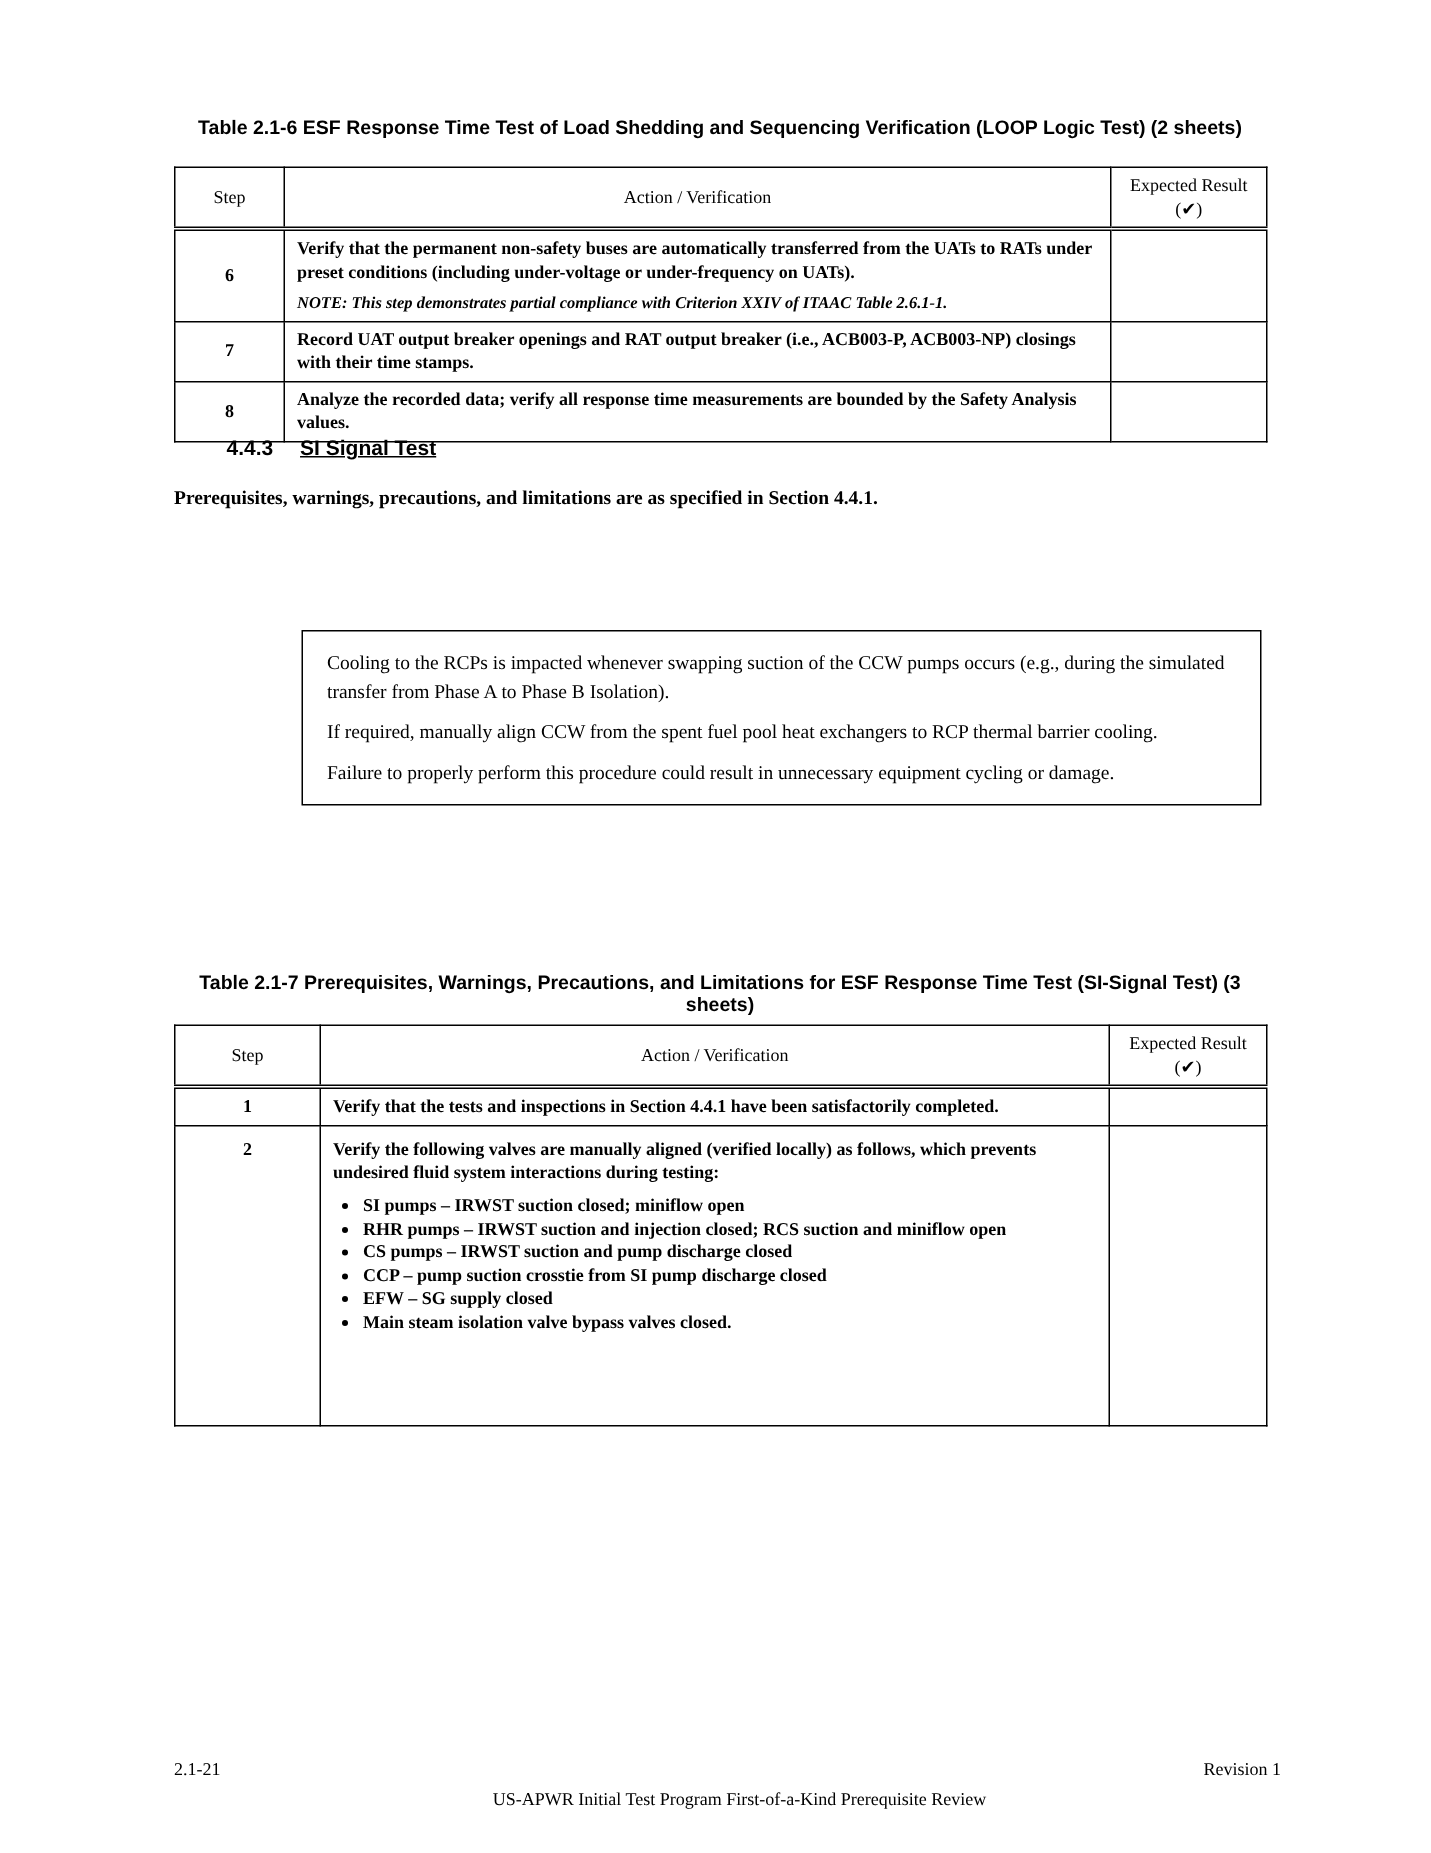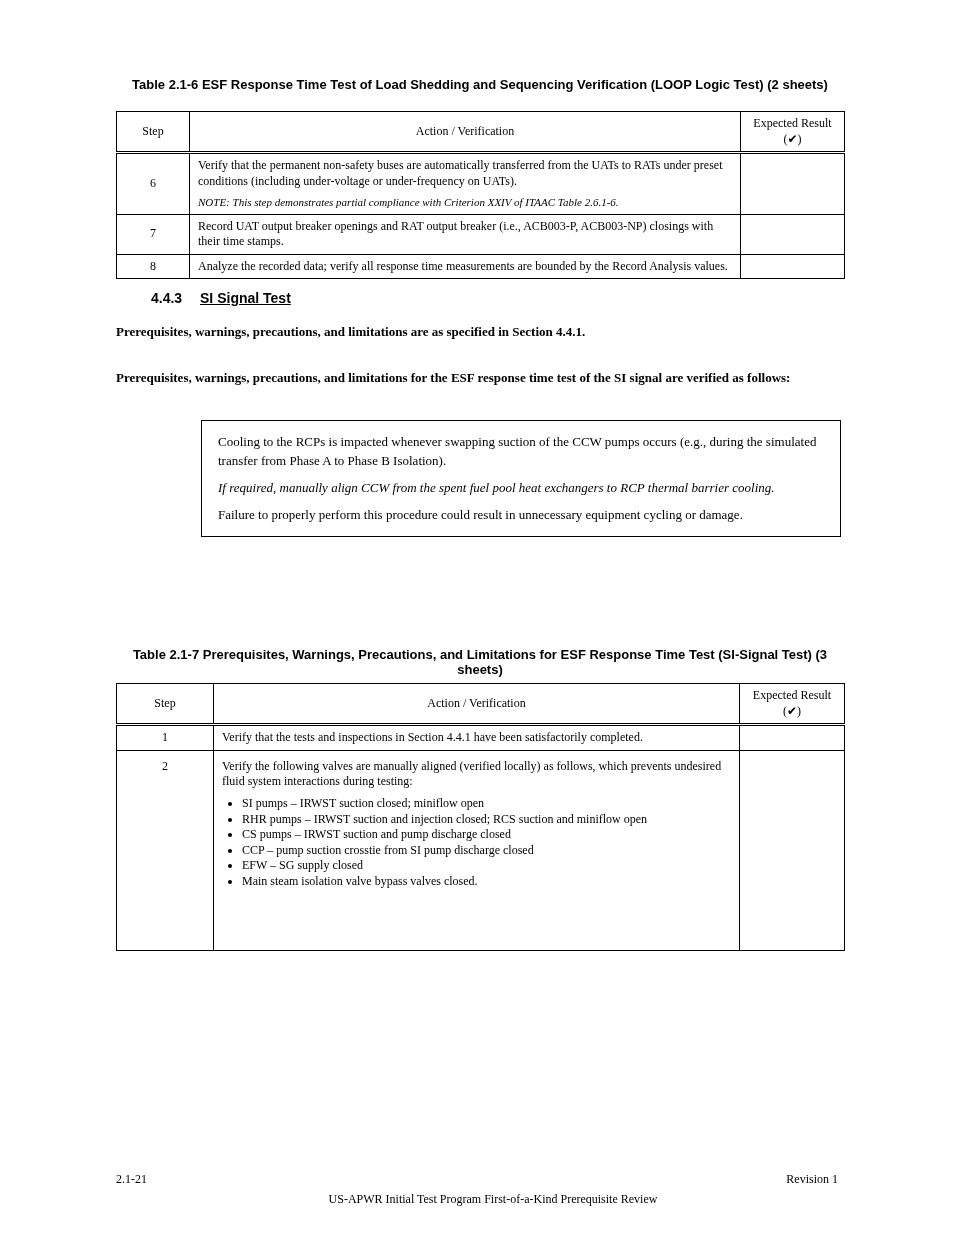--- a/index.html
+++ b/index.html
@@ -23,20 +23,21 @@
     border-collapse: collapse;
     table-layout: fixed;
   }
   .tbl td, .tbl th {
     border: 1px solid #000;
     padding: 4px 8px;
     font-size: 12px;
     vertical-align: middle;
     overflow: hidden;
     line-height: 1.3;
+    font-weight: bold;
   }
   .tbl th {
     font-weight: normal;
     text-align: center;
   }
   .tbl .step    { text-align: center; }
   .tbl .result  { text-align: center; }
   .double-line td, .double-line th { border-bottom: 3px double #000; }
 
   
@@ -99,21 +100,21 @@
     font-weight: bold;
     font-size: 13px;
   }
 
   .footer-left, .footer-right, .footer-center {
     position: absolute;
     bottom: 48px;
     font-size: 12px;
   }
   .footer-left  { left: 116px; text-align: left; }
-  .footer-right { right: 116px; text-align: right; }
+  .footer-right { right: 100px; text-align: right; }
   .footer-center{ width: 954px; text-align: center; left: 16px; }
 </style>
 </head>
 <body>
 
 <div class="page">
 
   <div class="caption" style="top:77px;">Table 2.1-6  ESF Response Time Test of Load Shedding and Sequencing Verification (LOOP Logic Test) (2 sheets)</div>
 
   <table id="table1" class="tbl">
@@ -125,49 +126,48 @@
     <tbody>
         <tr class="double-line">
       <th>Step</th>
       <th>Action / Verification</th>
       <th>Expected Result (✔)</th>
     </tr>
     <tr>
       <td class="step">6</td>
       <td>
         <span>Verify that the permanent non-safety buses are automatically transferred from the UATs to RATs under preset conditions (including under-voltage or under-frequency on UATs).</span>
-        <div class="note">NOTE:  This step demonstrates partial compliance with Criterion XXIV of ITAAC Table 2.6.1-6.</div>
+        <div class="note">NOTE:  This step demonstrates partial compliance with Criterion XXIV of ITAAC Table 2.6.1-1.</div>
       </td>
       <td class="result"></td>
     </tr>
     <tr>
       <td class="step">7</td>
       <td>Record UAT output breaker openings and RAT output breaker (i.e., ACB003-P, ACB003-NP) closings with their time stamps.</td>
       <td class="result"></td>
     </tr>
     <tr>
       <td class="step">8</td>
-      <td>Analyze the recorded data; verify all response time measurements are bounded by the Record Analysis values.</td>
+      <td>Analyze the recorded data; verify all response time measurements are bounded by the Safety Analysis values.</td>
       <td class="result"></td>
     </tr>
   </tbody>
     </table>
 
   <div class="section-heading" style="top:290px;margin-left:35px;">
     <span class="num">4.4.3</span>
     <span class="title">SI Signal Test</span>
   </div>
 
   <div class="pwarn" style="top:324px; width:728px;">Prerequisites, warnings, precautions, and limitations are as specified in Section 4.4.1.</div>
 
-  <div class="pwarn" style="top:370px; width:728px;">Prerequisites, warnings, precautions, and limitations for the ESF response time test of the SI signal are verified as follows:</div>
 
   <div class="callout">
     <div>Cooling to the RCPs is impacted whenever swapping suction of the CCW pumps occurs (e.g., during the simulated transfer from Phase A to Phase B Isolation).</div>
-    <div style="margin-top:8px;font-style:italic;">If required, manually align CCW from the spent fuel pool heat exchangers to RCP thermal barrier cooling.</div>
+    <div style="margin-top:8px;">If required, manually align CCW from the spent fuel pool heat exchangers to RCP thermal barrier cooling.</div>
     <div style="margin-top:8px;">Failure to properly perform this procedure could result in unnecessary equipment cycling or damage.</div>
   </div>
 
   <div class="caption" style="top:647px;">Table 2.1-7  Prerequisites, Warnings, Precautions, and Limitations for ESF Response Time Test (SI-Signal Test) (3 sheets)</div>
 
   <table id="table2" class="tbl">
     <colgroup>
         <col class="c1">
         <col class="c2">
         <col class="c3">

